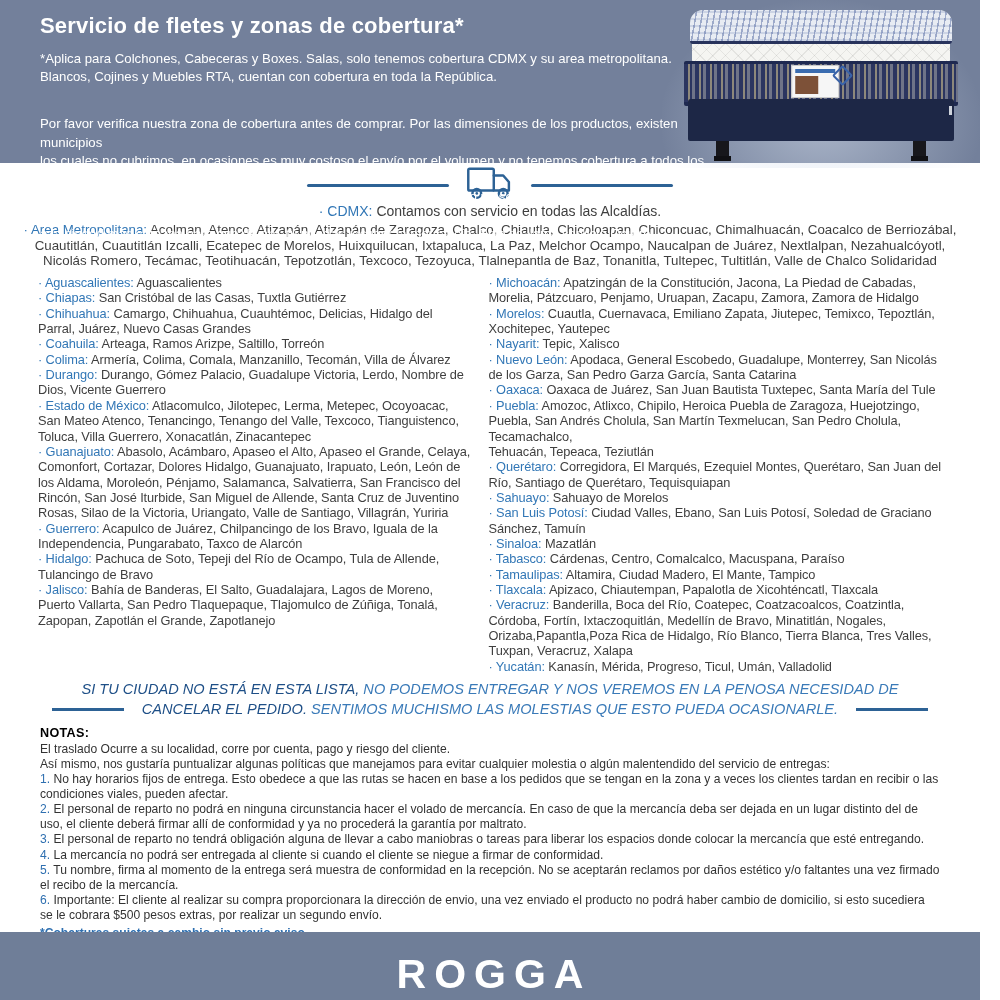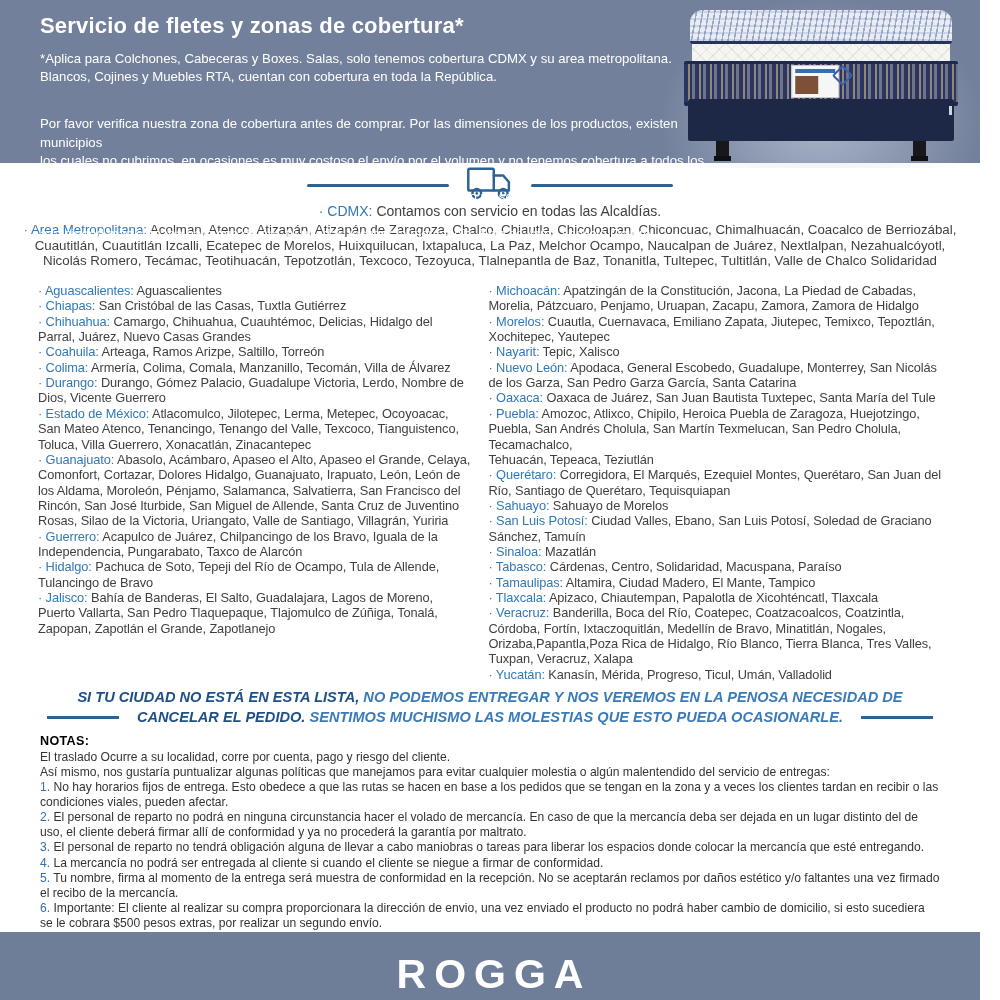--- a/index.html
+++ b/index.html
@@ -47,29 +47,29 @@
   
   .divider { display:flex; align-items:center; justify-content:center; gap:16px; margin-top:5px; height:34px; }
   .divider .rule { width:142px; height:3px; background:#2d6295; border-radius:2px; }
 
   
   .cdmx { text-align:center; font-size:14px; margin-top:1px; }
   .blue { color:#3277b6; }
   .metro { text-align:center; font-size:13.3px; line-height:1.18; width:952px; margin:3px auto 0 auto; }
 
   
-  .cols { display:flex; gap:18px; padding:0 38px; margin-top:14px; }
+  .cols { display:flex; gap:18px; padding:0 38px; margin-top:6px; }
   .col { font-size:12.8px; line-height:1.2; letter-spacing:-0.1px; }
   .col-left { width:452px; }
   .col-right { width:474px; }
   .item .st { color:#3277b6; }
   .item .ct { white-space:pre-line; }
 
   
-  .warning { text-align:center; font-style:italic; font-weight:700; font-size:14.6px; line-height:1.34; margin-top:6px; }
+  .warning { text-align:center; font-style:italic; font-weight:400; font-size:14.6px; line-height:1.34; margin-top:6px; }
   .warning .dark { color:#1e4f87; }
   .warning .light { color:#3a7ab8; }
   .wl2 { display:flex; align-items:center; justify-content:center; gap:18px; }
   .wrule { width:72px; height:3px; background:#2d6295; flex:none; }
 
   
   .notas { padding:0 40px; margin-top:7px; font-size:12.1px; line-height:1.25; color:#333; }
   .notas-title { color:#000000; font-weight:700; font-size:12.6px; letter-spacing:.3px; }
   .note-line { margin:0; }
   .nnum { color:#2e6fb0; }
@@ -178,21 +178,21 @@
 Tehuacán, Tepeaca, Teziutlán</span></div>
       <div class="item"><span class="st">· Querétaro:</span>
         <span class="ct">Corregidora, El Marqués, Ezequiel Montes, Querétaro, San Juan del Río, Santiago de Querétaro, Tequisquiapan</span></div>
       <div class="item"><span class="st">· Sahuayo:</span>
         <span class="ct">Sahuayo de Morelos</span></div>
       <div class="item"><span class="st">· San Luis Potosí:</span>
         <span class="ct">Ciudad Valles, Ebano, San Luis Potosí, Soledad de Graciano Sánchez, Tamuín</span></div>
       <div class="item"><span class="st">· Sinaloa:</span>
         <span class="ct">Mazatlán</span></div>
       <div class="item"><span class="st">· Tabasco:</span>
-        <span class="ct">Cárdenas, Centro, Solidaridad, Macuspana, Paraíso</span></div>
+        <span class="ct">Cárdenas, Centro, Comalcalco, Macuspana, Paraíso</span></div>
       <div class="item"><span class="st">· Tamaulipas:</span>
         <span class="ct">Altamira, Ciudad Madero, El Mante, Tampico</span></div>
       <div class="item"><span class="st">· Tlaxcala:</span>
         <span class="ct">Apizaco, Chiautempan, Papalotla de Xicohténcatl, Tlaxcala</span></div>
       <div class="item"><span class="st">· Veracruz:</span>
         <span class="ct">Banderilla, Boca del Río, Coatepec, Coatzacoalcos, Coatzintla, Córdoba, Fortín, Ixtaczoquitlán, Medellín de Bravo, Minatitlán, Nogales, Orizaba,Papantla,Poza Rica de Hidalgo, Río Blanco, Tierra Blanca, Tres Valles, Tuxpan, Veracruz, Xalapa</span></div>
       <div class="item"><span class="st">· Yucatán:</span>
         <span class="ct">Kanasín, Mérida, Progreso, Ticul, Umán, Valladolid</span></div>
     </div>
   </div>

